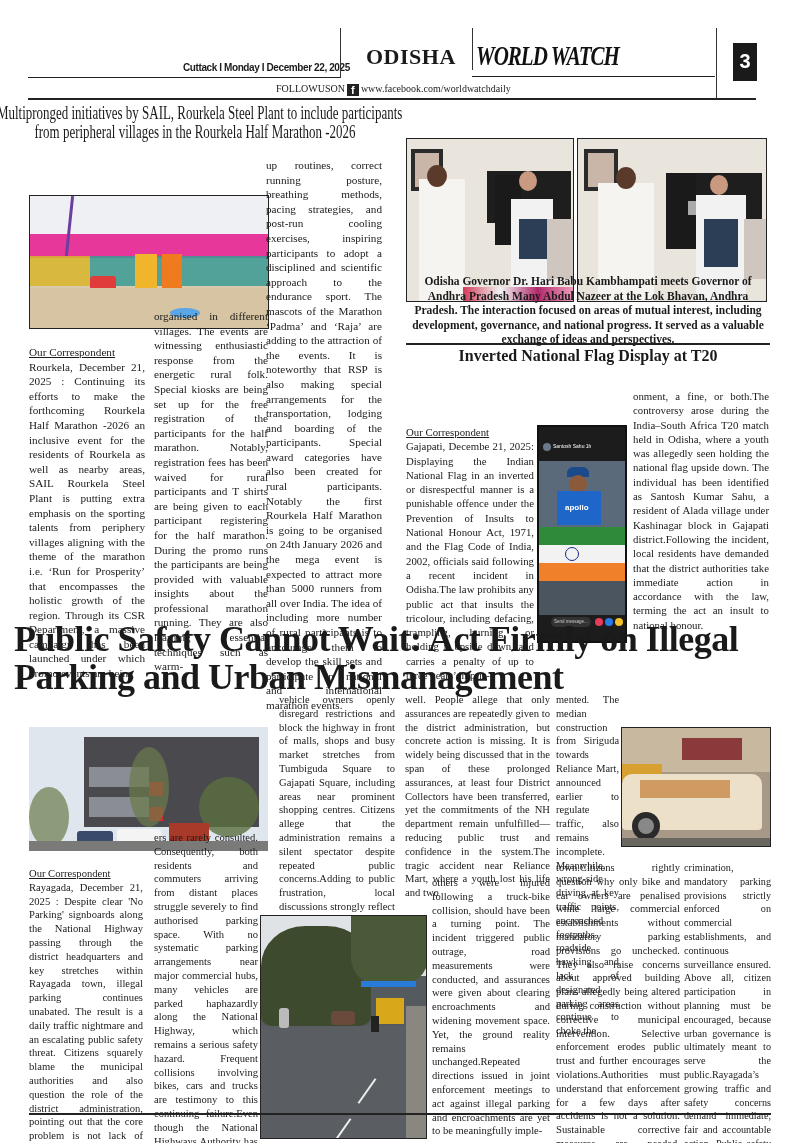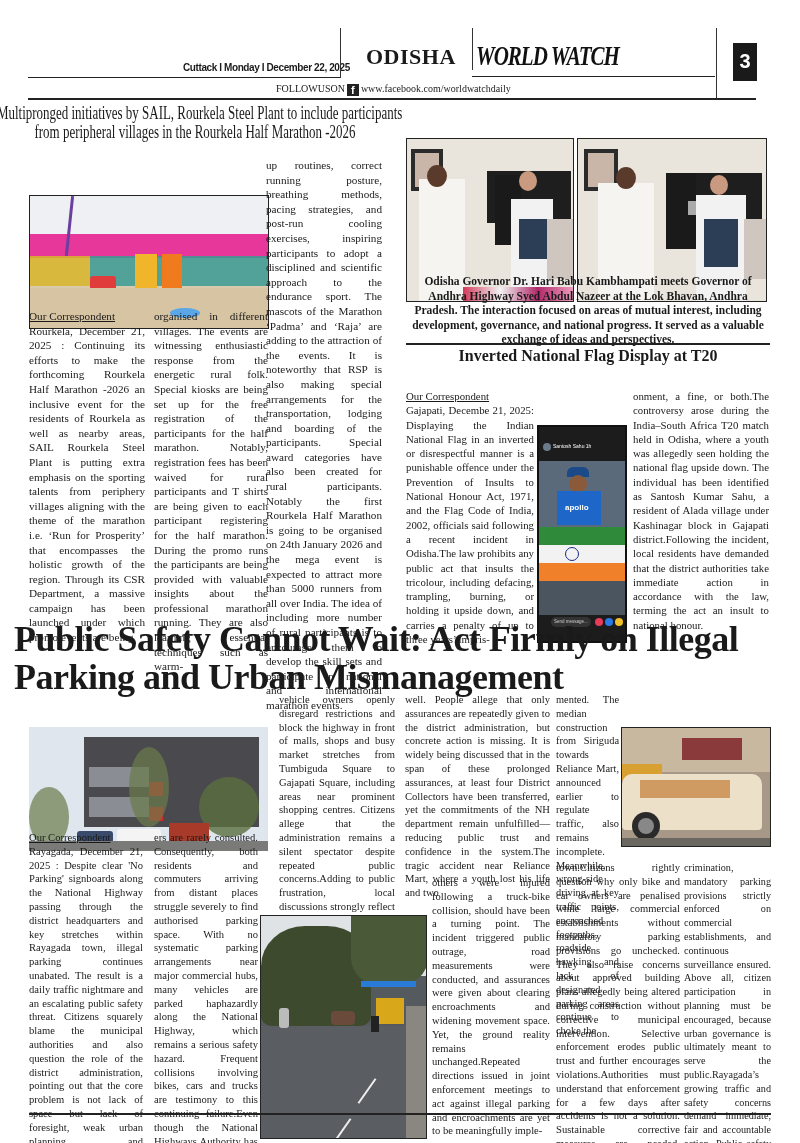--- a/index.html
+++ b/index.html
@@ -18,21 +18,21 @@
   .fb-icon { display: inline-block; width: 12px; height: 12px; background: #222; color: #fff; font-family: "Liberation Sans", sans-serif; font-weight: bold; font-size: 11px; line-height: 13px; text-align: center; vertical-align: -2px; margin: 0 2px; }
 
   
   .hl-condensed { font-family: "Liberation Serif", serif; font-size: 18px; line-height: 19px; text-align: center; transform: scaleX(0.72); transform-origin: center top; white-space: nowrap; }
   .hl-bold { font-family: "Liberation Serif", serif; font-weight: bold; text-align: center; }
   .hl-big { font-family: "Liberation Serif", serif; font-weight: bold; font-size: 36px; line-height: 38px; text-align: left; letter-spacing: -0.5px; }
 
   
   .col { font-size: 11.2px; line-height: 14.6px; text-align: justify; hyphens: none; }
   .col-sm { font-size: 10.6px; line-height: 13.8px; text-align: justify; }
-  .byline { text-decoration: underline; display: block; text-align: left; }
+  .byline { text-decoration: underline; display: block; text-align: left; margin-top: 36px; }
 
   .caption { font-weight: bold; font-size: 11.5px; line-height: 14.5px; text-align: center; }
 
   
   .photo { position: absolute; overflow: hidden; border: 1px solid #222; margin-top: 32px; }
   .photo > div { position: absolute; }
 </style>
 </head>
 <body>
 
@@ -102,21 +102,21 @@
     <div style="left:20px; top:44px; width:56px; height:120px; background:#f5f4f0;"></div>
     <div style="left:38px; top:28px; width:20px; height:22px; border-radius:50%; background:#5a3a2a;"></div>
     <div style="left:88px; top:34px; width:30px; height:76px; background:#1a1a1a;"></div>
     <div style="left:110px; top:62px; width:10px; height:14px; background:#aaa;"></div>
     <div style="left:118px; top:56px; width:50px; height:108px; background:#f2f2f2;"></div>
     <div style="left:126px; top:80px; width:34px; height:48px; background:#2c3e55;"></div>
     <div style="left:132px; top:36px; width:18px; height:20px; border-radius:50%; background:#c99a80;"></div>
     <div style="left:166px; top:80px; width:24px; height:60px; background:#cfc7bf;"></div>
   </div>
 
-  <div class="abs caption" style="left:406px; top:274px; width:364px;">Odisha Governor Dr. Hari Babu Kambhampati meets Governor of Andhra Highway Syed Abdul Nazeer  at the Lok Bhavan, Andhra Pradesh. The interaction focused on areas of mutual interest, including development, governance, and national progress. It served as a valuable exchange of ideas and perspectives.</div>
+  <div class="abs caption" style="left:406px; top:274px; width:364px;">Odisha Governor Dr. Hari Babu Kambhampati meets Governor of Andhra Pradesh Many Abdul Nazeer  at the Lok Bhavan, Andhra Pradesh. The interaction focused on areas of mutual interest, including development, governance, and national progress. It served as a valuable exchange of ideas and perspectives.</div>
   <div class="hline" style="left:406px; top:343px; width:364px;"></div>
 </div>
 
 <div class="abs" style="left:0; top:0;">
   <div class="abs hl-bold" style="left:404px; top:345px; width:368px; font-size:16px; line-height:22px;">
     <div>Inverted National Flag Display at T20</div>
   </div>
 
   <div class="abs col-sm" style="left:406px; top:389px; width:128px; font-size:10.8px; line-height:14.3px;">
     <span class="byline">Our Correspondent</span>

